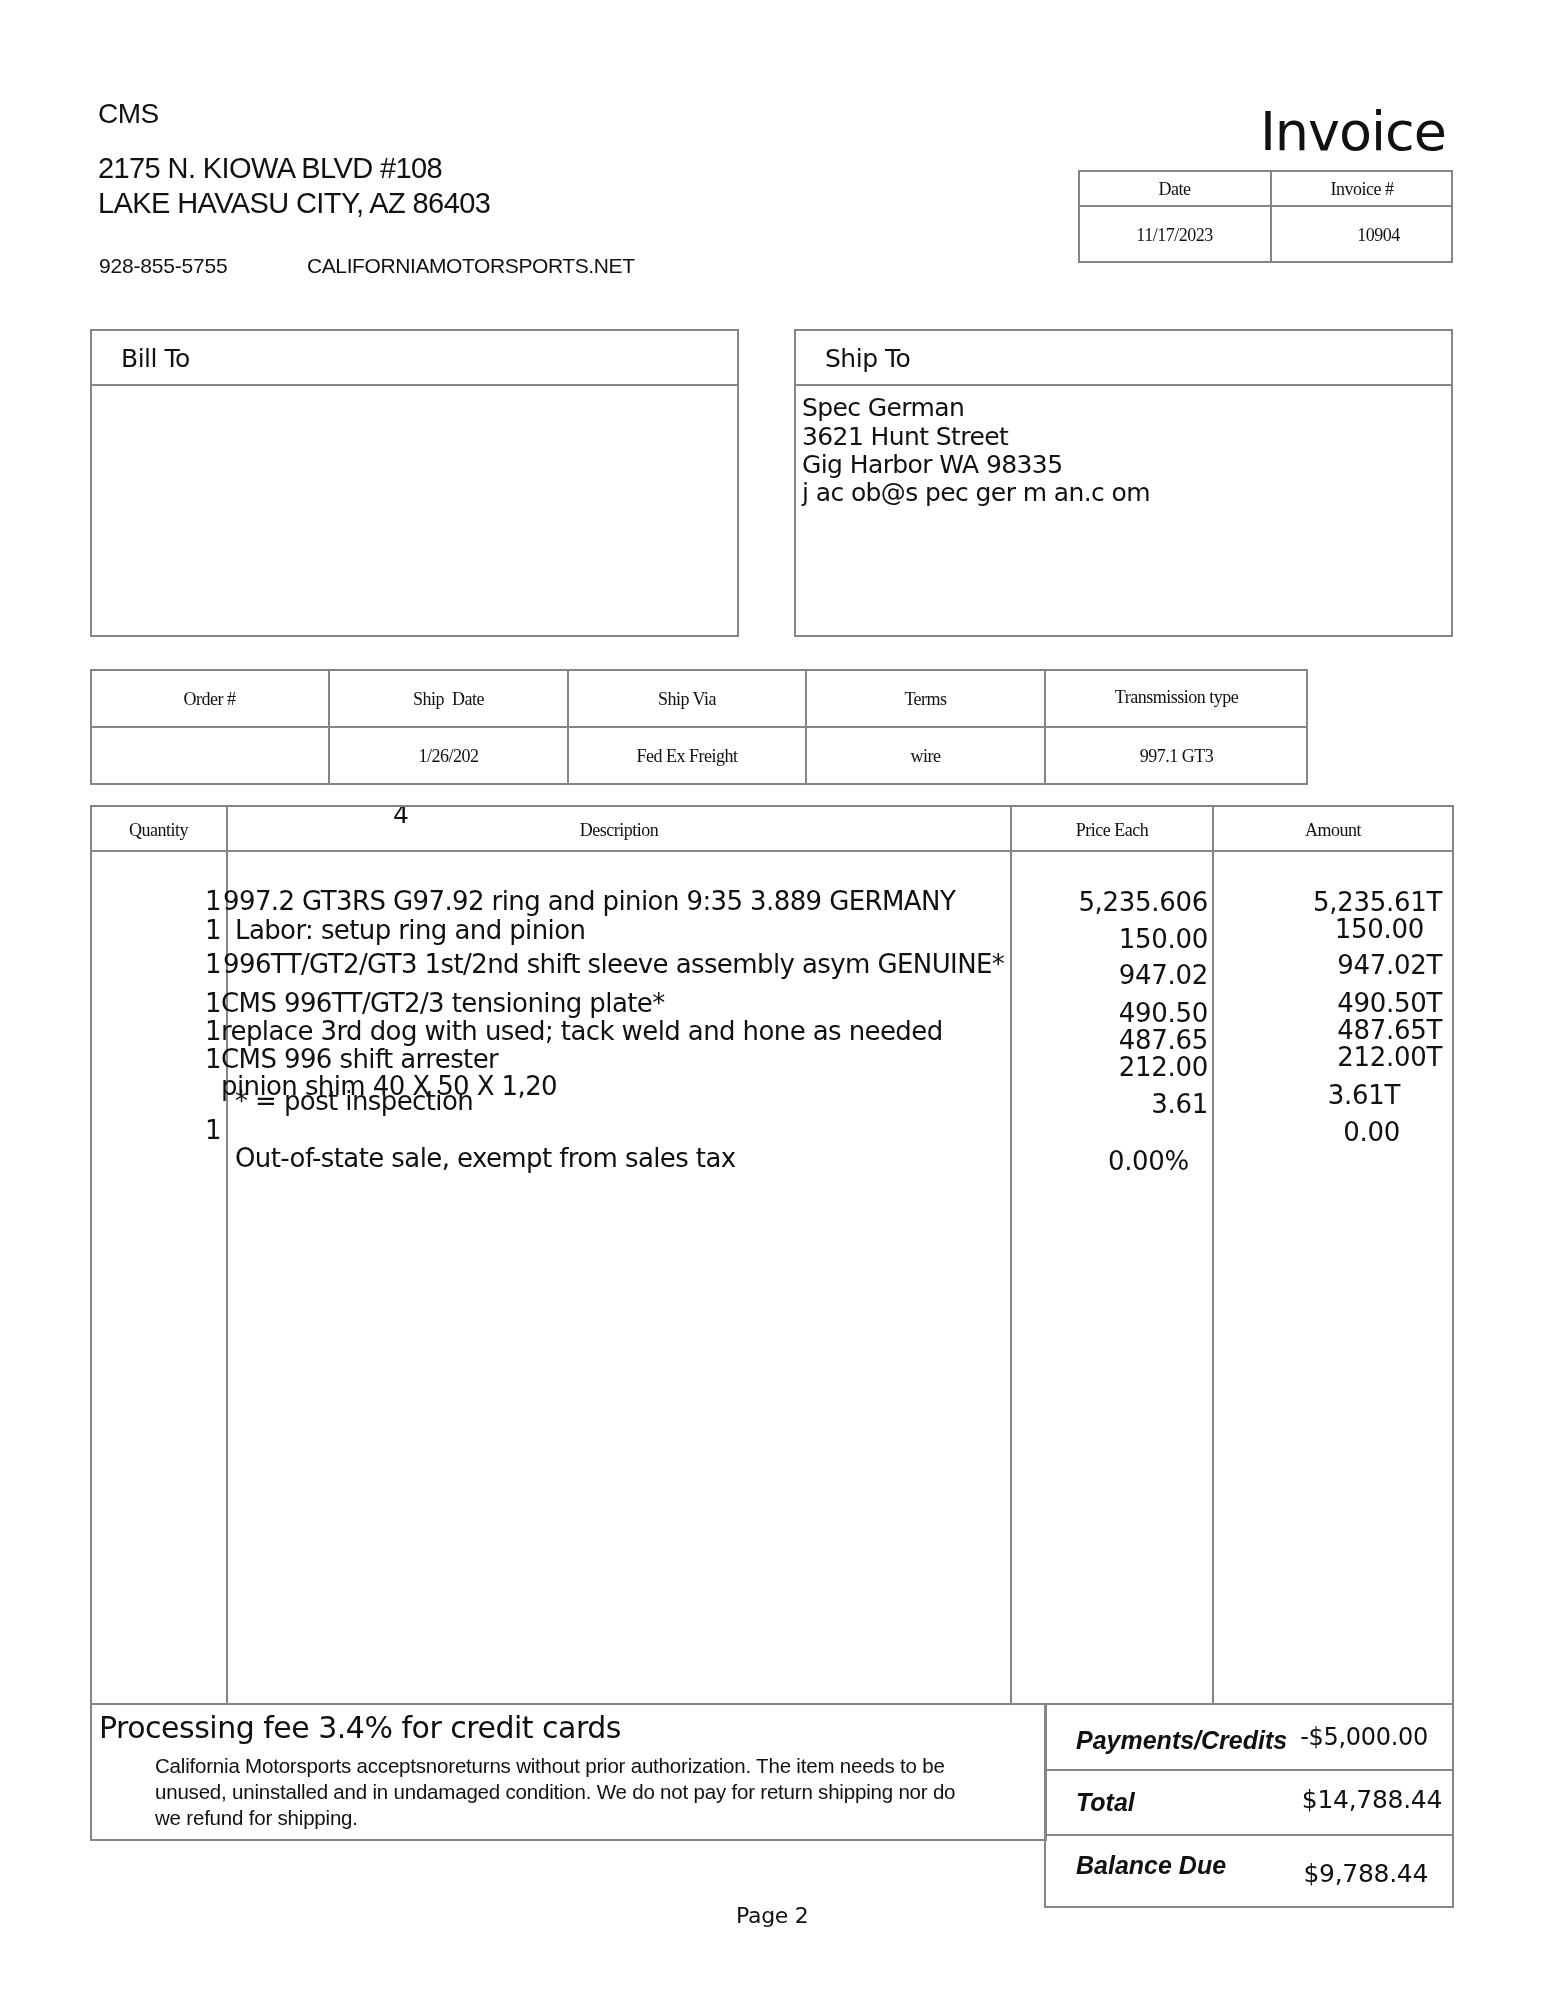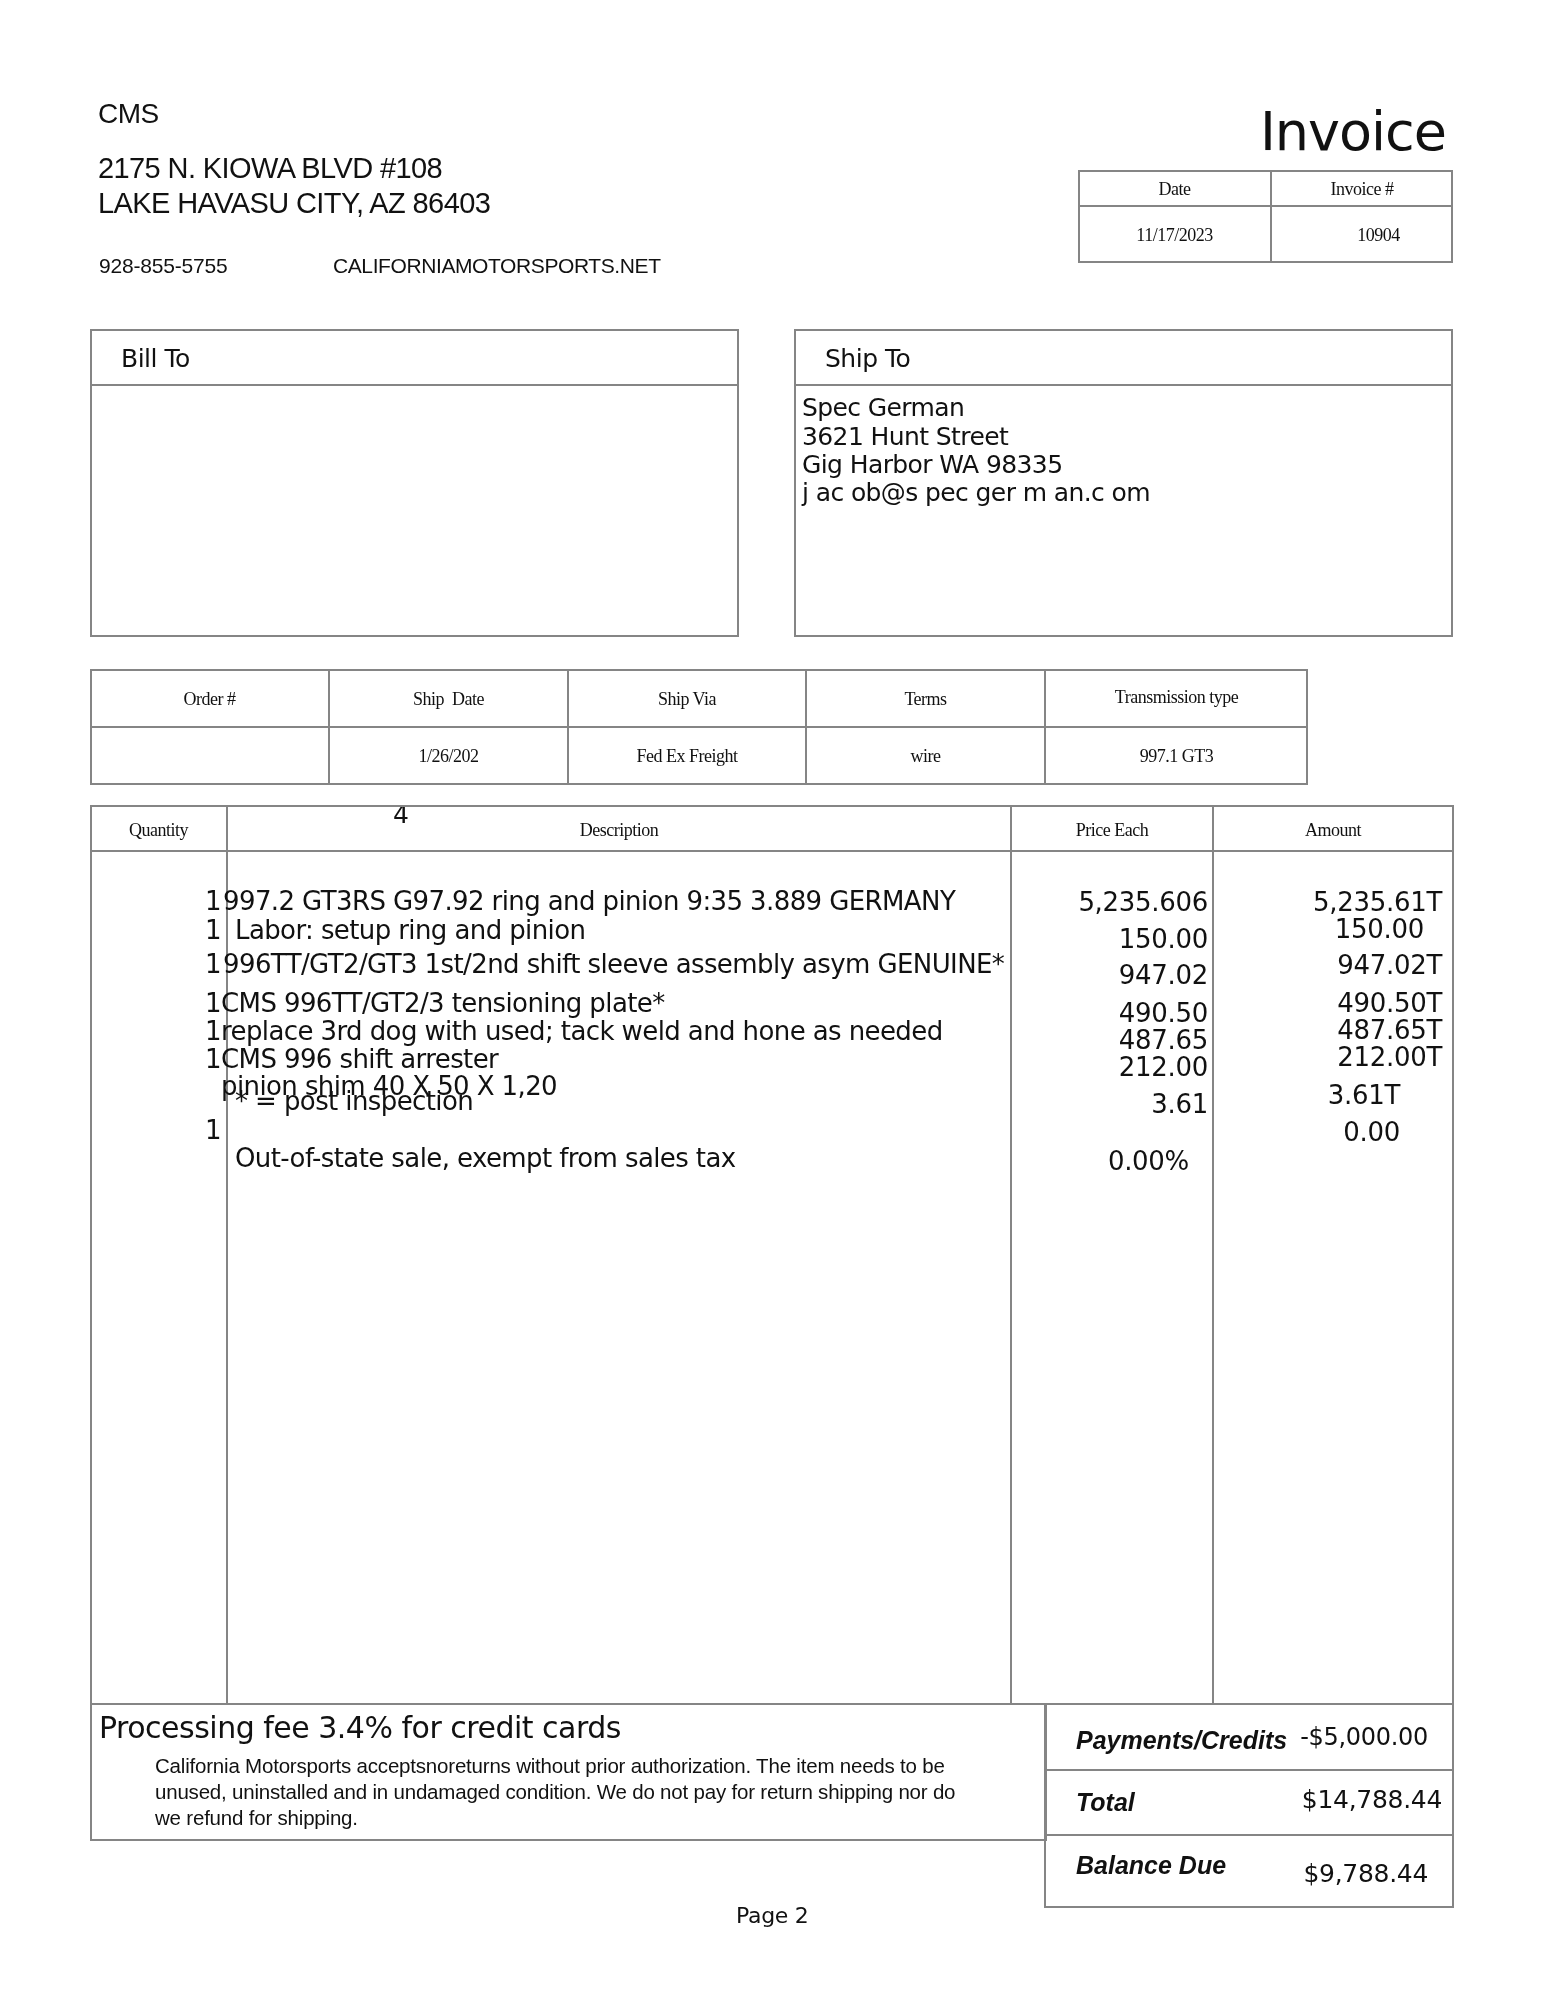--- a/index.html
+++ b/index.html
@@ -14,21 +14,21 @@
   .num { position:absolute; white-space:nowrap; font-size:26px; letter-spacing:-0.3px; text-align:right; }
   .bolditalic { font-family:"Liberation Sans", sans-serif; font-weight:bold; font-style:italic; font-size:26px; position:absolute; white-space:nowrap; }
 </style>
 </head>
 <body>
 
 <div class="abs cond" style="left:98px; top:98px; font-size:28px; letter-spacing:-0.5px;">CMS</div>
 <div class="abs cond" style="left:98px; top:152px; font-size:29px; letter-spacing:-0.6px;">2175 N. KIOWA BLVD #108</div>
 <div class="abs cond" style="left:98px; top:187px; font-size:29px; letter-spacing:-0.6px;">LAKE HAVASU CITY, AZ 86403</div>
 <div class="abs cond" style="left:99px; top:254px; font-size:21px; letter-spacing:-0.2px;">928-855-5755</div>
-<div class="abs cond" style="left:333px; top:254px; font-size:21px; letter-spacing:-0.4px;">CALIFORNIAMOTORSPORTS.NET</div>
+<div class="abs cond" style="left:307px; top:254px; font-size:21px; letter-spacing:-0.4px;">CALIFORNIAMOTORSPORTS.NET</div>
 
 <div class="abs" style="right:99px; top:100px; font-size:54px; letter-spacing:-1px;">Invoice</div>
 
 <div class="box" style="left:1078px; top:170px; width:375px; height:93px;"></div>
 <div class="hline" style="left:1078px; top:205px; width:375px;"></div>
 <div class="vline" style="left:1270px; top:170px; height:93px;"></div>
 <div class="cell" style="left:1078px; top:172px; width:193px; height:35px;">Date</div>
 <div class="cell" style="left:1271px; top:172px; width:182px; height:35px;">Invoice #</div>
 <div class="cell" style="left:1078px; top:208px; width:193px; height:54px;">11/17/2023</div>
 <div class="cell" style="left:1271px; top:208px; width:215px; height:54px;">10904</div>

